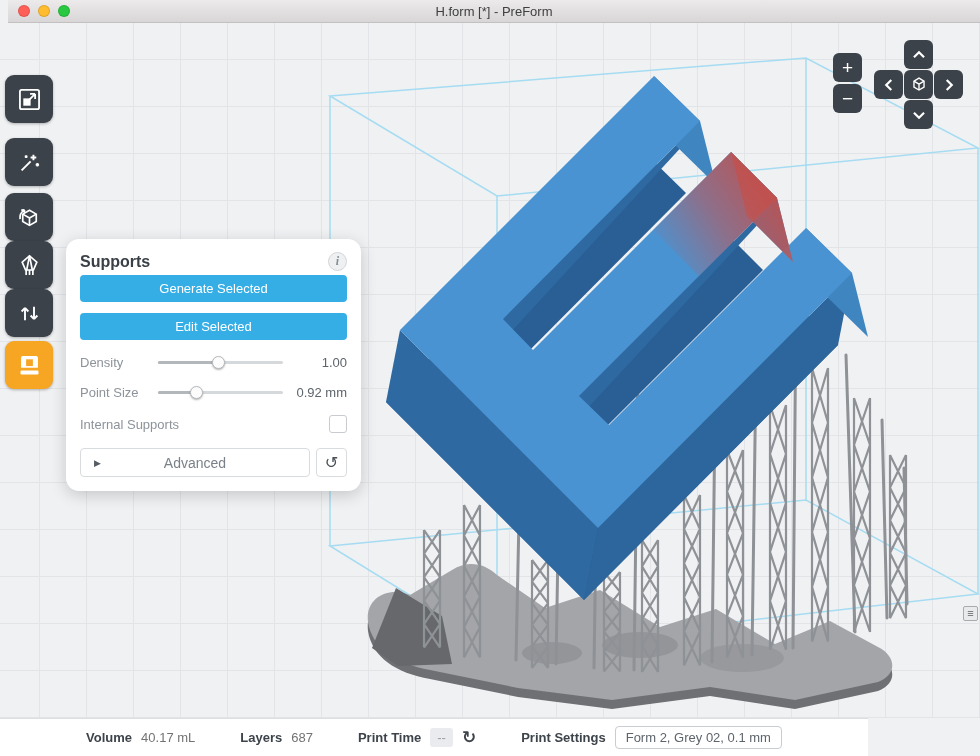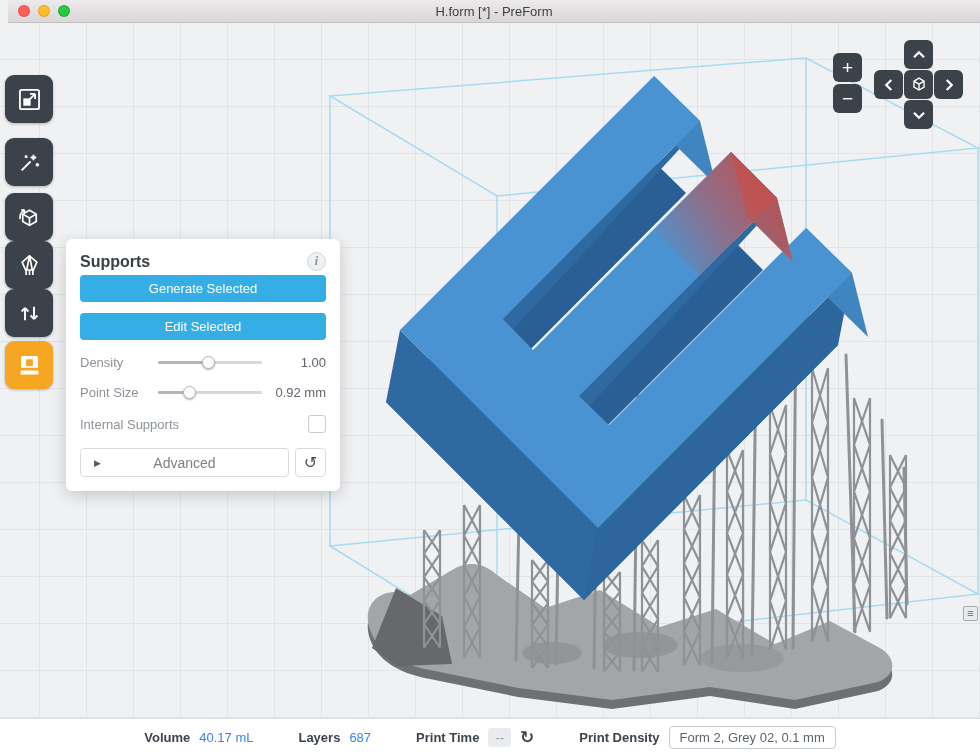--- a/index.html
+++ b/index.html
@@ -25,22 +25,22 @@
 
   
   .toolbar{position:absolute;left:5px;top:75px;z-index:20;display:flex;flex-direction:column}
   .tool{width:48px;height:48px;border-radius:9px;background:#3c4249;cursor:pointer;
     display:flex;align-items:center;justify-content:center;box-shadow:0 1px 3px rgba(0,0,0,.28)}
   .tool svg{width:27px;height:27px}
   .gap15{margin-top:15px}.gap7{margin-top:7px}.gap0{margin-top:0}.gap4{margin-top:4px}
   .tool.printer{background:#f6a623}
 
   
-  .panel{position:absolute;left:66px;top:239px;width:274px;z-index:25;background:#fff;
-    border-radius:6px;box-shadow:0 4px 16px rgba(0,0,0,.18);padding:13px 14px 14px;box-sizing:border-box}
+  .panel{position:absolute;left:66px;top:239px;width:295px;z-index:25;background:#fff;
+    border-radius:13px;box-shadow:0 4px 16px rgba(0,0,0,.18);padding:13px 14px 14px;box-sizing:border-box}
   .panel-head{display:flex;justify-content:space-between;align-items:center}
   .panel-title{font-size:16px;font-weight:700;color:#3a4047}
   .info-btn{width:19px;height:19px;border-radius:50%;background:#eef0f1;border:1px solid #d3d6d8;
     color:#858b91;font-family:"Liberation Serif",serif;font-style:italic;font-weight:700;font-size:12px;
     display:flex;align-items:center;justify-content:center;cursor:pointer;box-sizing:border-box}
   .btn-blue{margin-top:4px;height:27px;background:#35aee6;border-radius:4px;color:#fff;font-size:13px;
     display:flex;align-items:center;justify-content:center;cursor:pointer}
   .btn-blue.second{margin-top:11px}
   .row{display:flex;align-items:center;margin-top:15px}
   .row-label{font-size:13px;color:#8d939a;width:72px;flex:none}
@@ -67,25 +67,25 @@
     grid-template-columns:repeat(3,29px);grid-template-rows:repeat(3,29px);gap:1px}
   .dbtn{background:#3c4249;border-radius:6px;display:flex;align-items:center;justify-content:center;cursor:pointer}
   .dbtn svg{width:22px;height:22px}
   .d-up{grid-area:1/2}.d-left{grid-area:2/1}.d-center{grid-area:2/2}.d-right{grid-area:2/3}.d-down{grid-area:3/2}
 
   .layer-handle{position:absolute;left:963px;top:584px;width:15px;height:15px;z-index:15;cursor:pointer;
     background:#e8eaec;border:1px solid #a9abae;border-radius:2px;box-sizing:border-box;
     color:#5c5e61;font-size:11px;line-height:12px;text-align:center}
 
   
-  .statusbar{position:absolute;left:0;bottom:0;width:980px;height:38px;background:#fff;z-index:40;
+  .statusbar{position:absolute;left:0;bottom:0;width:868px;height:38px;background:#fff;z-index:40;
     border-top:1px solid #dcdee1;display:flex;align-items:center;justify-content:center;gap:45px;box-sizing:border-box}
   .sb-group{display:flex;align-items:center;gap:9px}
   .sb-label{font-size:13px;font-weight:700;color:#3d434a}
-  .sb-value{font-size:13px;color:#3b82f6}
+  .sb-value{font-size:13px;color:#737373}
   .pt-box{background:#e9ebee;border-radius:3px;padding:2px 7px;font-size:13px;color:#9aa0a6}
   .refresh{font-size:17px;color:#3f454c;font-weight:700;cursor:pointer}
   .ps-btn{border:1px solid #c9ccd0;border-radius:4px;padding:3px 10px;font-size:13px;color:#5d646b;background:#fff;cursor:pointer}
 </style>
 </head>
 <body>
 
 <div class="titlebar">
   <div class="traffic">
     <div class="light red"></div>
@@ -303,16 +303,16 @@
     <span class="sb-value">687</span>
   </div>
   <div class="sb-group">
     <span class="sb-label">Print Time</span>
     <span class="pt-box">--</span>
     <span class="refresh">
       <span>↻</span>
     </span>
   </div>
   <div class="sb-group">
-    <span class="sb-label">Print Density</span>
+    <span class="sb-label">Print Settings</span>
     <span class="ps-btn">Form 2, Grey 02, 0.1 mm</span>
   </div>
 </div>
 
 </body></html>

